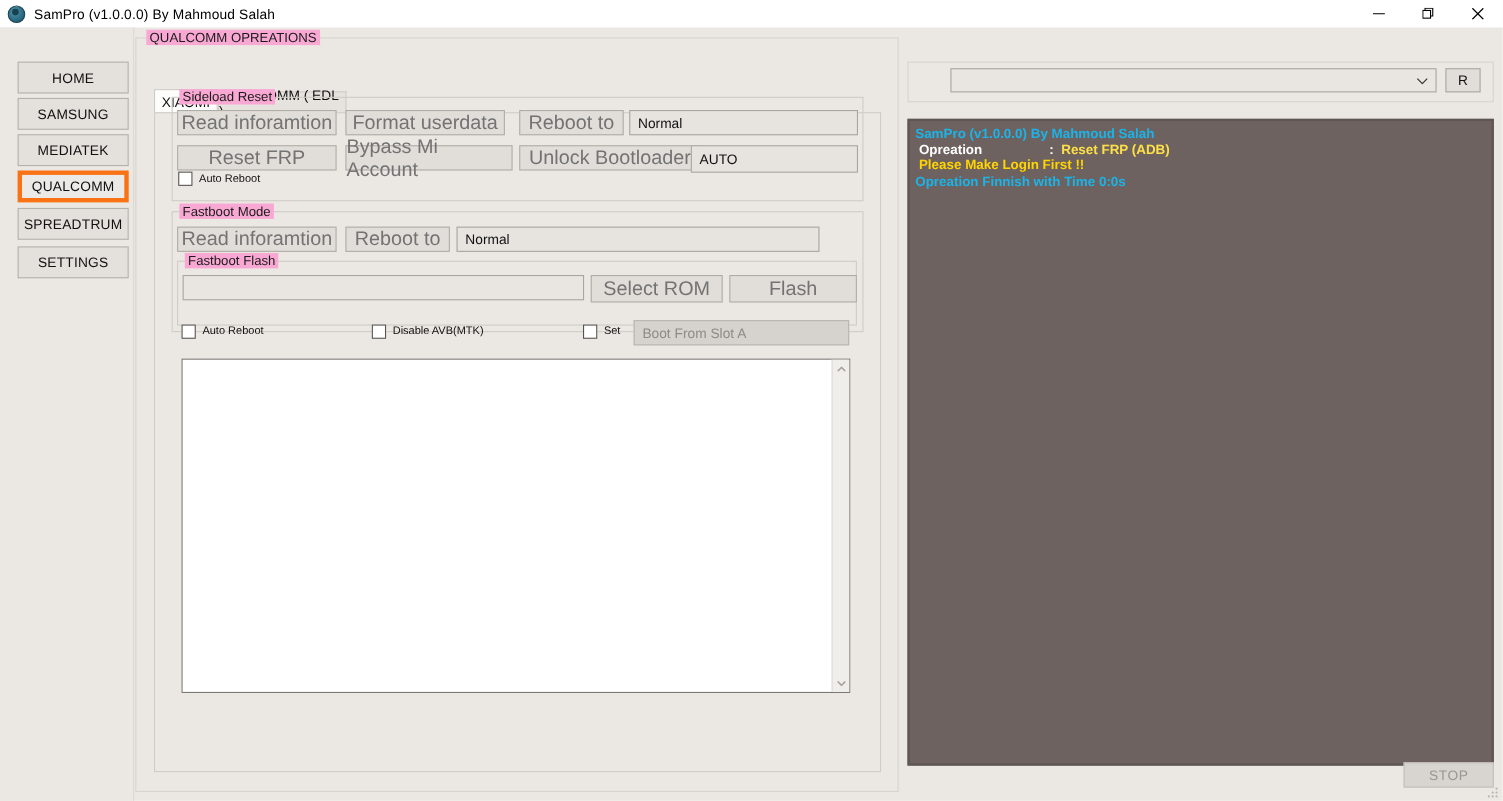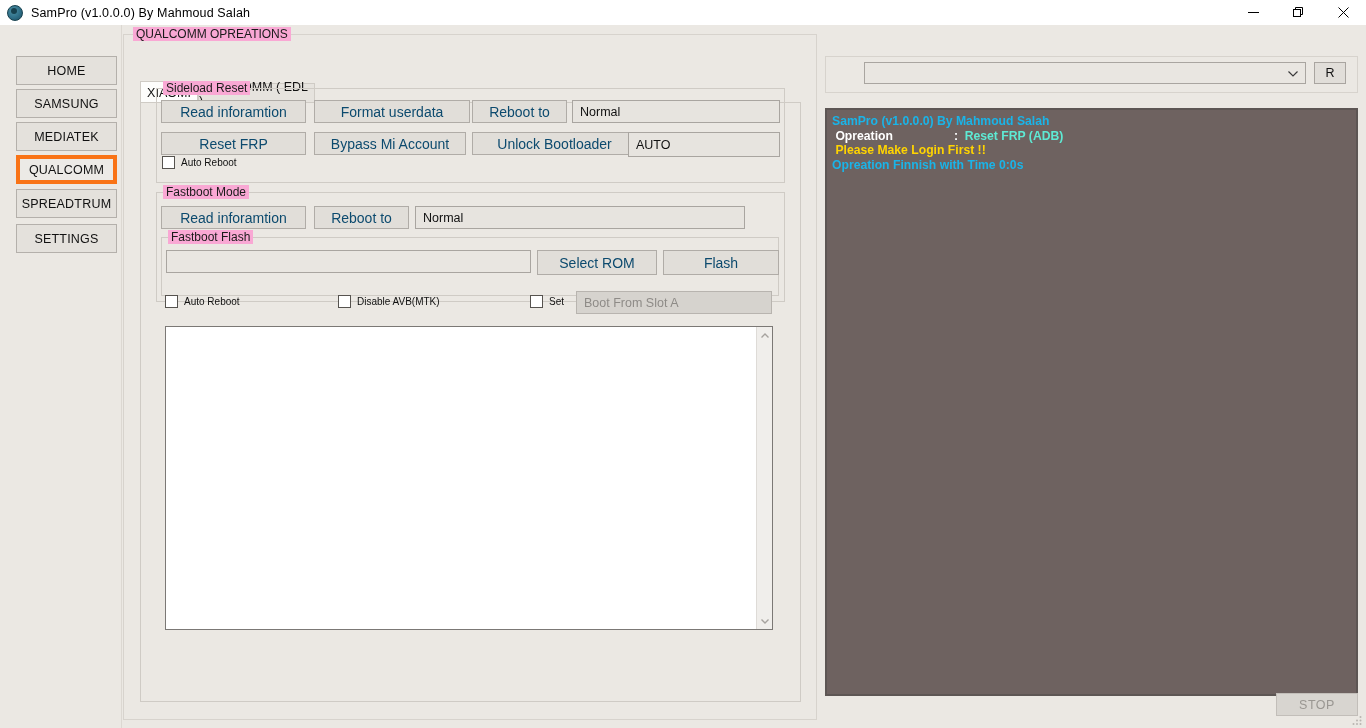--- a/index.html
+++ b/index.html
@@ -96,21 +96,21 @@
   .tabpage {
     position: absolute; left: 16px; top: 67px; width: 661px; height: 600px;
     background: #ebe8e3; border: 1px solid #cfcbc5;
   }
 
   
   .btn {
     position: absolute;
     background: #e1ded9;
     border: 1px solid #b0aca7;
-    font-size: 14px; color: #0c4a6e;
+    font-size: 18px; color: #737373;
     display: flex; align-items: center; justify-content: center;
     font-family: "Liberation Sans", sans-serif;
   }
   .combo {
     position: absolute;
     background: #e7e4df;
     border: 1px solid #a9a5a0;
     font-size: 12.5px; color: #111;
     display: flex; align-items: center;
     padding-left: 7px;
@@ -178,21 +178,21 @@
     overflow: hidden;
   }
   .logline {
     font-family: "Liberation Sans", sans-serif;
     font-size: 12.2px; font-weight: bold;
     line-height: 14.6px;
     white-space: pre;
   }
   .c-cyan { color: #1ab4e8; }
   .c-yellow { color: #ffd400; }
-  .c-orange { color: #5eead4; }
+  .c-orange { color: #fde047; }
   .c-white { color: #ffffff; }
 
   
   .bottombar {
     position: absolute; left: 822px; top: 679px; width: 538px; height: 28px;
   }
   .progress-outer {
     position: absolute; left: 2px; top: 2px; width: 446px; height: 23px;
     background: #ffffff; border: 1px solid #4a4a4a;
   }
@@ -260,21 +260,21 @@
     <div class="tabstrip">
       <div class="tab active" style="left:0px;  width:58px;">XIAOMI</div>
       <div class="tab inactive" style="left:58px; width:117px;">QUALCOMM ( EDL )</div>
     </div>
     <div class="tabpage"></div>
 
     <div class="groupbox" style="left:32px; top:53px; width:629px; height:95px;"></div>
     <div class="group-title" style="left:39px; top:46px;">Sideload Reset</div>
 
     <div class="btn" style="left:37px;  top:65px;  width:145px; height:23px;">Read inforamtion</div>
-    <div class="btn" style="left:190px; top:65px;  width:156px; height:23px;">Format userdata</div>
+    <div class="btn" style="left:190px; top:65px;  width:145px; height:23px;">Format userdata</div>
     <div class="btn" style="left:348px; top:65px;  width:95px;  height:23px;">Reboot to</div>
     <div class="combo" style="left:448px; top:65px;  width:208px; height:23px;">Normal</div>
 
     <div class="btn" style="left:37px;  top:97px;  width:145px; height:23px;">Reset FRP</div>
     <div class="btn" style="left:190px; top:97px;  width:152px; height:23px;">Bypass Mi Account</div>
     <div class="btn" style="left:348px; top:97px;  width:165px; height:23px;">Unlock Bootloader</div>
     <div class="combo" style="left:504px; top:97px;  width:152px; height:25px;">AUTO</div>
 
     <div class="chk" style="left:38px; top:121px;">
       <span class="box"></span>

